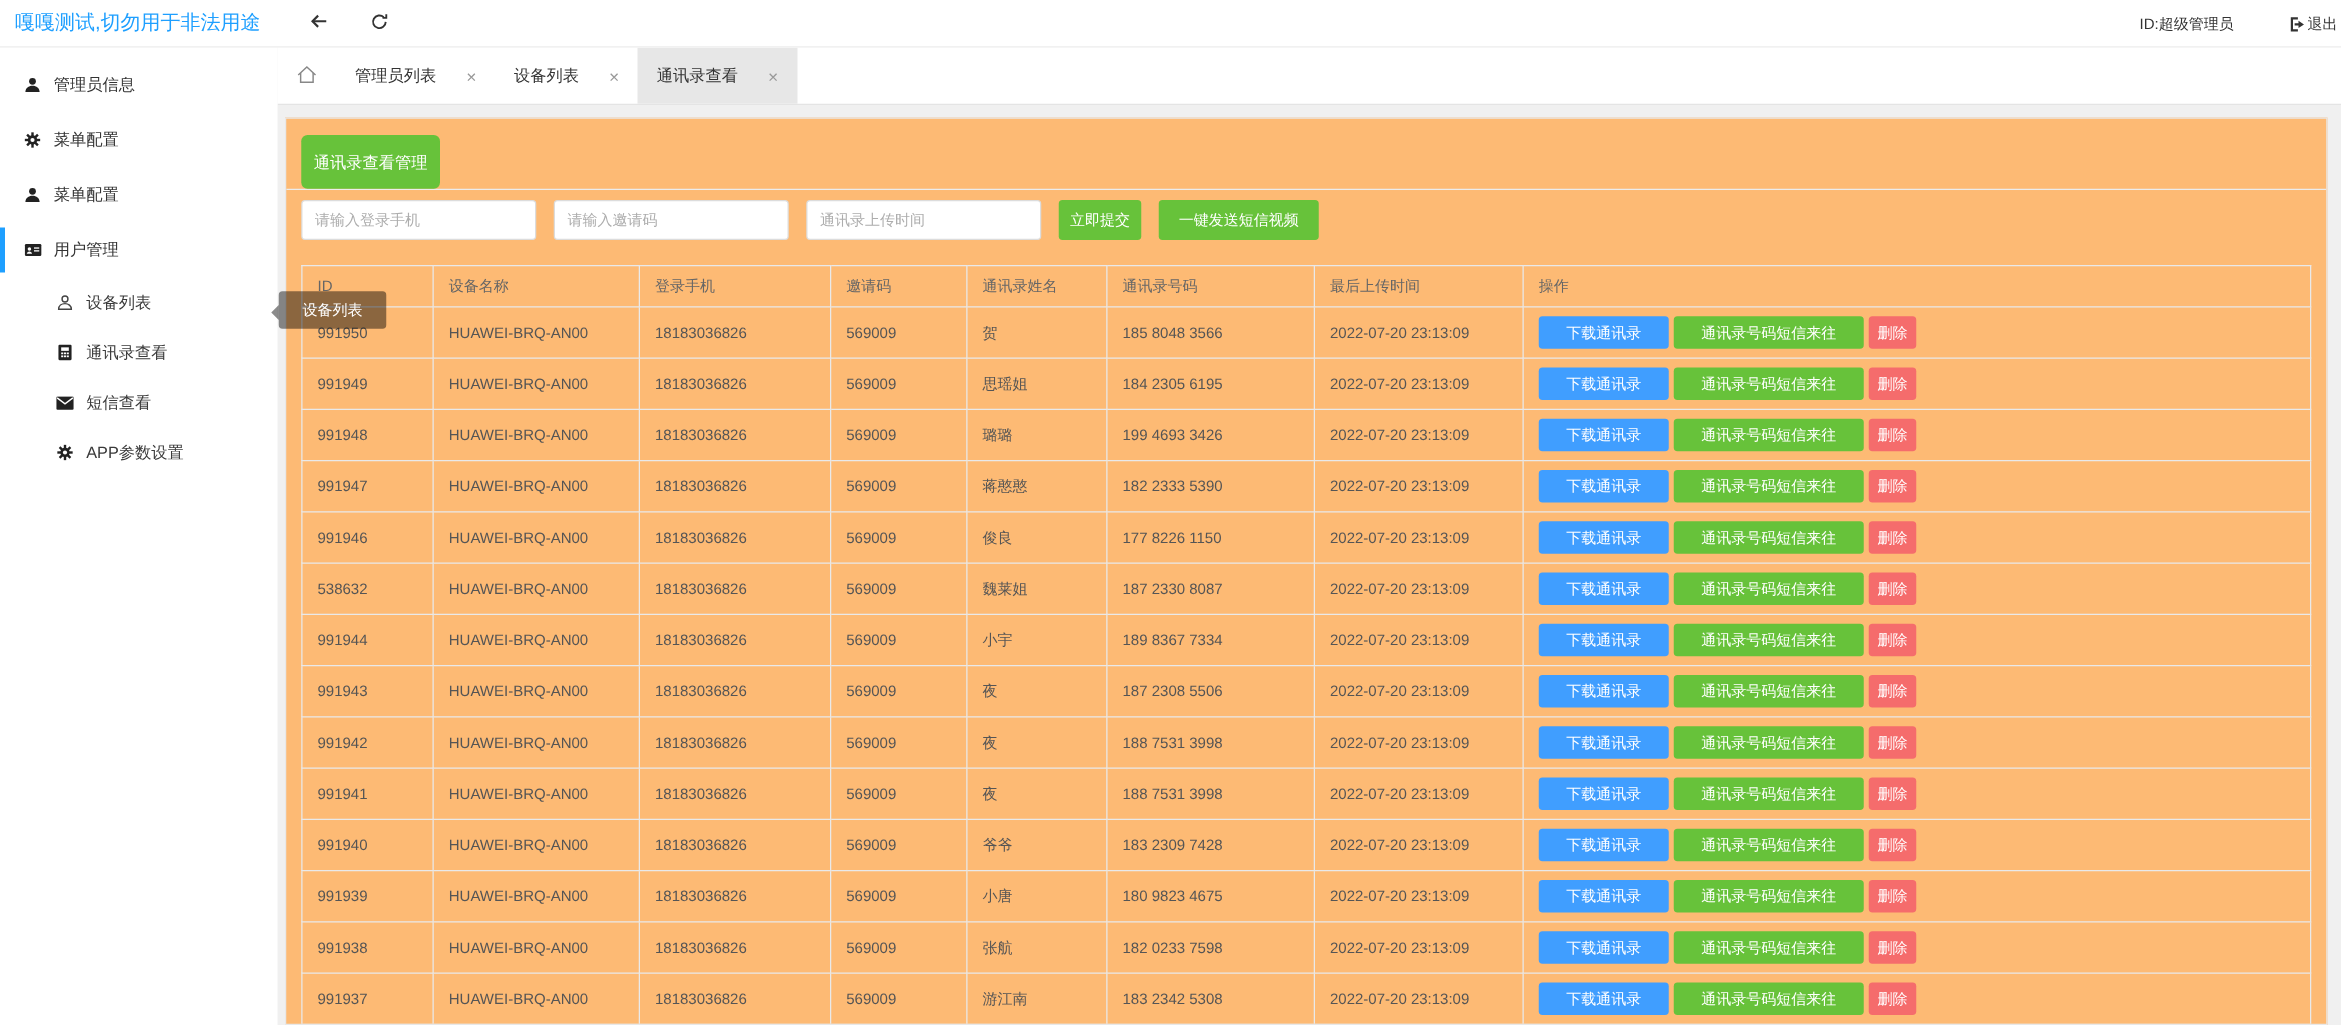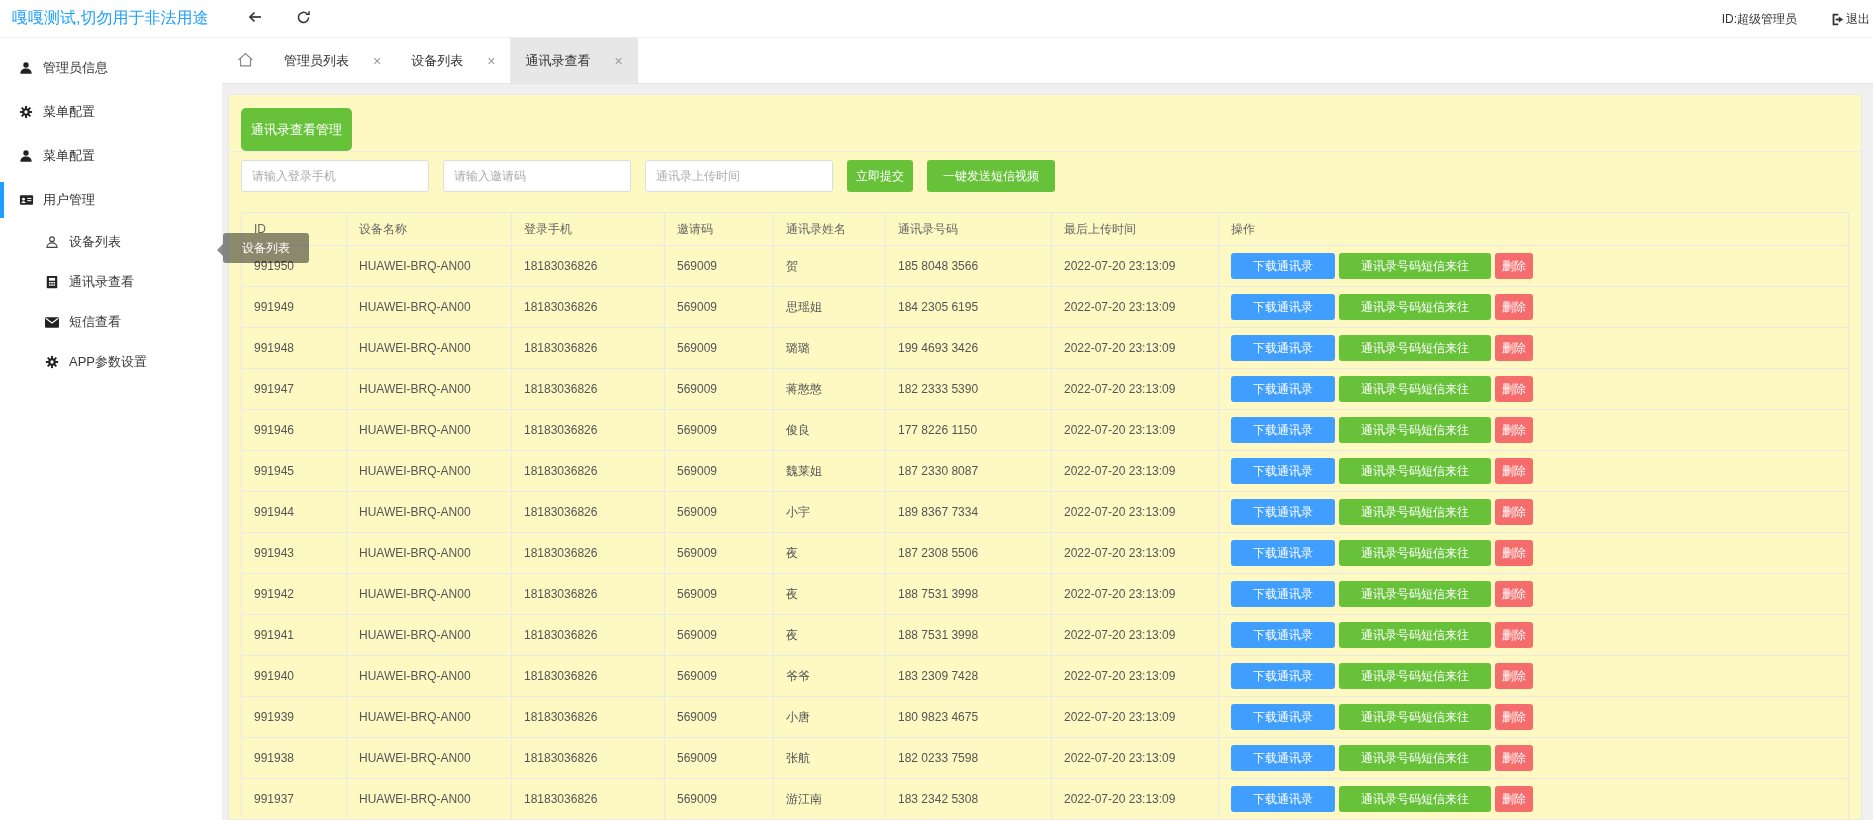--- a/index.html
+++ b/index.html
@@ -7,41 +7,41 @@
     font-family:"Liberation Sans","DejaVu Sans",sans-serif;font-size:12px;color:#333}
   button{font-family:inherit;cursor:pointer}
   input{font-family:Liberation Serif, serif}
 
   
   .topbar{position:absolute;top:0;left:0;right:0;height:38px;background:#fff;
     border-bottom:1px solid #ededed;display:flex;align-items:center;z-index:20}
   .brand{color:#1E9FFF;font-size:16px;padding-left:12px;width:238px;white-space:nowrap}
   .nav-ic{width:34px;height:38px;display:flex;align-items:center;justify-content:center;cursor:pointer}
   .topbar-right{position:absolute;right:3px;top:0;height:38px;display:flex;align-items:center}
-  .uid{margin-right:34px}
+  .uid{margin-right:44px}
   .logout{display:flex;align-items:center;gap:2px;cursor:pointer;color:#333}
 
   
   .sidebar{position:absolute;top:38px;left:0;width:222px;bottom:0;background:#fff;padding-top:8px;z-index:10}
   .side-item{height:44px;display:flex;align-items:center;padding-left:18px;gap:9px;
     font-size:13px;color:#333;position:relative;cursor:pointer;white-space:nowrap}
   .side-item.sub{height:40px;padding-left:44px;color:#3a3a3a}
   .side-item.active::before{content:"";position:absolute;left:0;top:4px;bottom:4px;width:4px;background:#1E9FFF}
   .side-item .ic{display:flex;align-items:center;justify-content:center;width:16px}
 
   
   .tabbar{position:absolute;left:222px;top:38px;right:0;height:46px;background:#fff;
     border-bottom:1px solid #e4e4e4;display:flex;align-items:stretch;z-index:5}
   .tab-home{width:47px;display:flex;align-items:center;justify-content:center;cursor:pointer}
   .tab{display:flex;align-items:center;gap:24px;padding:0 15px;font-size:13px;color:#333;cursor:pointer}
   .tab.active{background:#e7e7e7}
   .tab .x{color:#999;font-size:14px;line-height:1;cursor:pointer}
 
   
-  .card{position:absolute;left:228px;top:94px;width:1634px;bottom:0;background:#fef9c3;
+  .card{position:absolute;left:228px;top:94px;width:1634px;bottom:0;background:#fdba74;
     border:1px solid #e8e8e8;overflow:hidden}
   .card-header{padding:13px 12px 0 12px;border-bottom:1px solid #ececec}
   .btn{border:none;border-radius:3px;color:#fff;font-size:12px}
   .btn-green{background:#67c23a}
   .btn-blue{background:#409eff}
   .btn-red{background:#f56c6c}
   .btn-title{height:43px;padding:0 10px;font-size:13px;border-radius:5px;display:inline-flex;align-items:center}
   .search-row{padding:8px 12px;display:flex;align-items:center;gap:14px}
   .inp{width:188px;height:32px;border:1px solid #dcdcdc;border-radius:3px;padding:0 10px;font-size:12px;color:#333;outline:none}
   .inp::placeholder{color:#adadad}
@@ -302,21 +302,21 @@
             <td>991946</td>
             <td>HUAWEI-BRQ-AN00</td>
             <td>18183036826</td>
             <td>569009</td>
             <td>俊良</td>
             <td>177 8226 1150</td>
             <td>2022-07-20 23:13:09</td>
             <td><button class="btn btn-sm btn-blue">下载通讯录</button><button class="btn btn-sm btn-green">通讯录号码短信来往</button><button class="btn btn-sm btn-red">删除</button></td>
           </tr>
           <tr>
-            <td>991945</td>
+            <td>538632</td>
             <td>HUAWEI-BRQ-AN00</td>
             <td>18183036826</td>
             <td>569009</td>
             <td>魏莱姐</td>
             <td>187 2330 8087</td>
             <td>2022-07-20 23:13:09</td>
             <td><button class="btn btn-sm btn-blue">下载通讯录</button><button class="btn btn-sm btn-green">通讯录号码短信来往</button><button class="btn btn-sm btn-red">删除</button></td>
           </tr>
           <tr>
             <td>991944</td>

